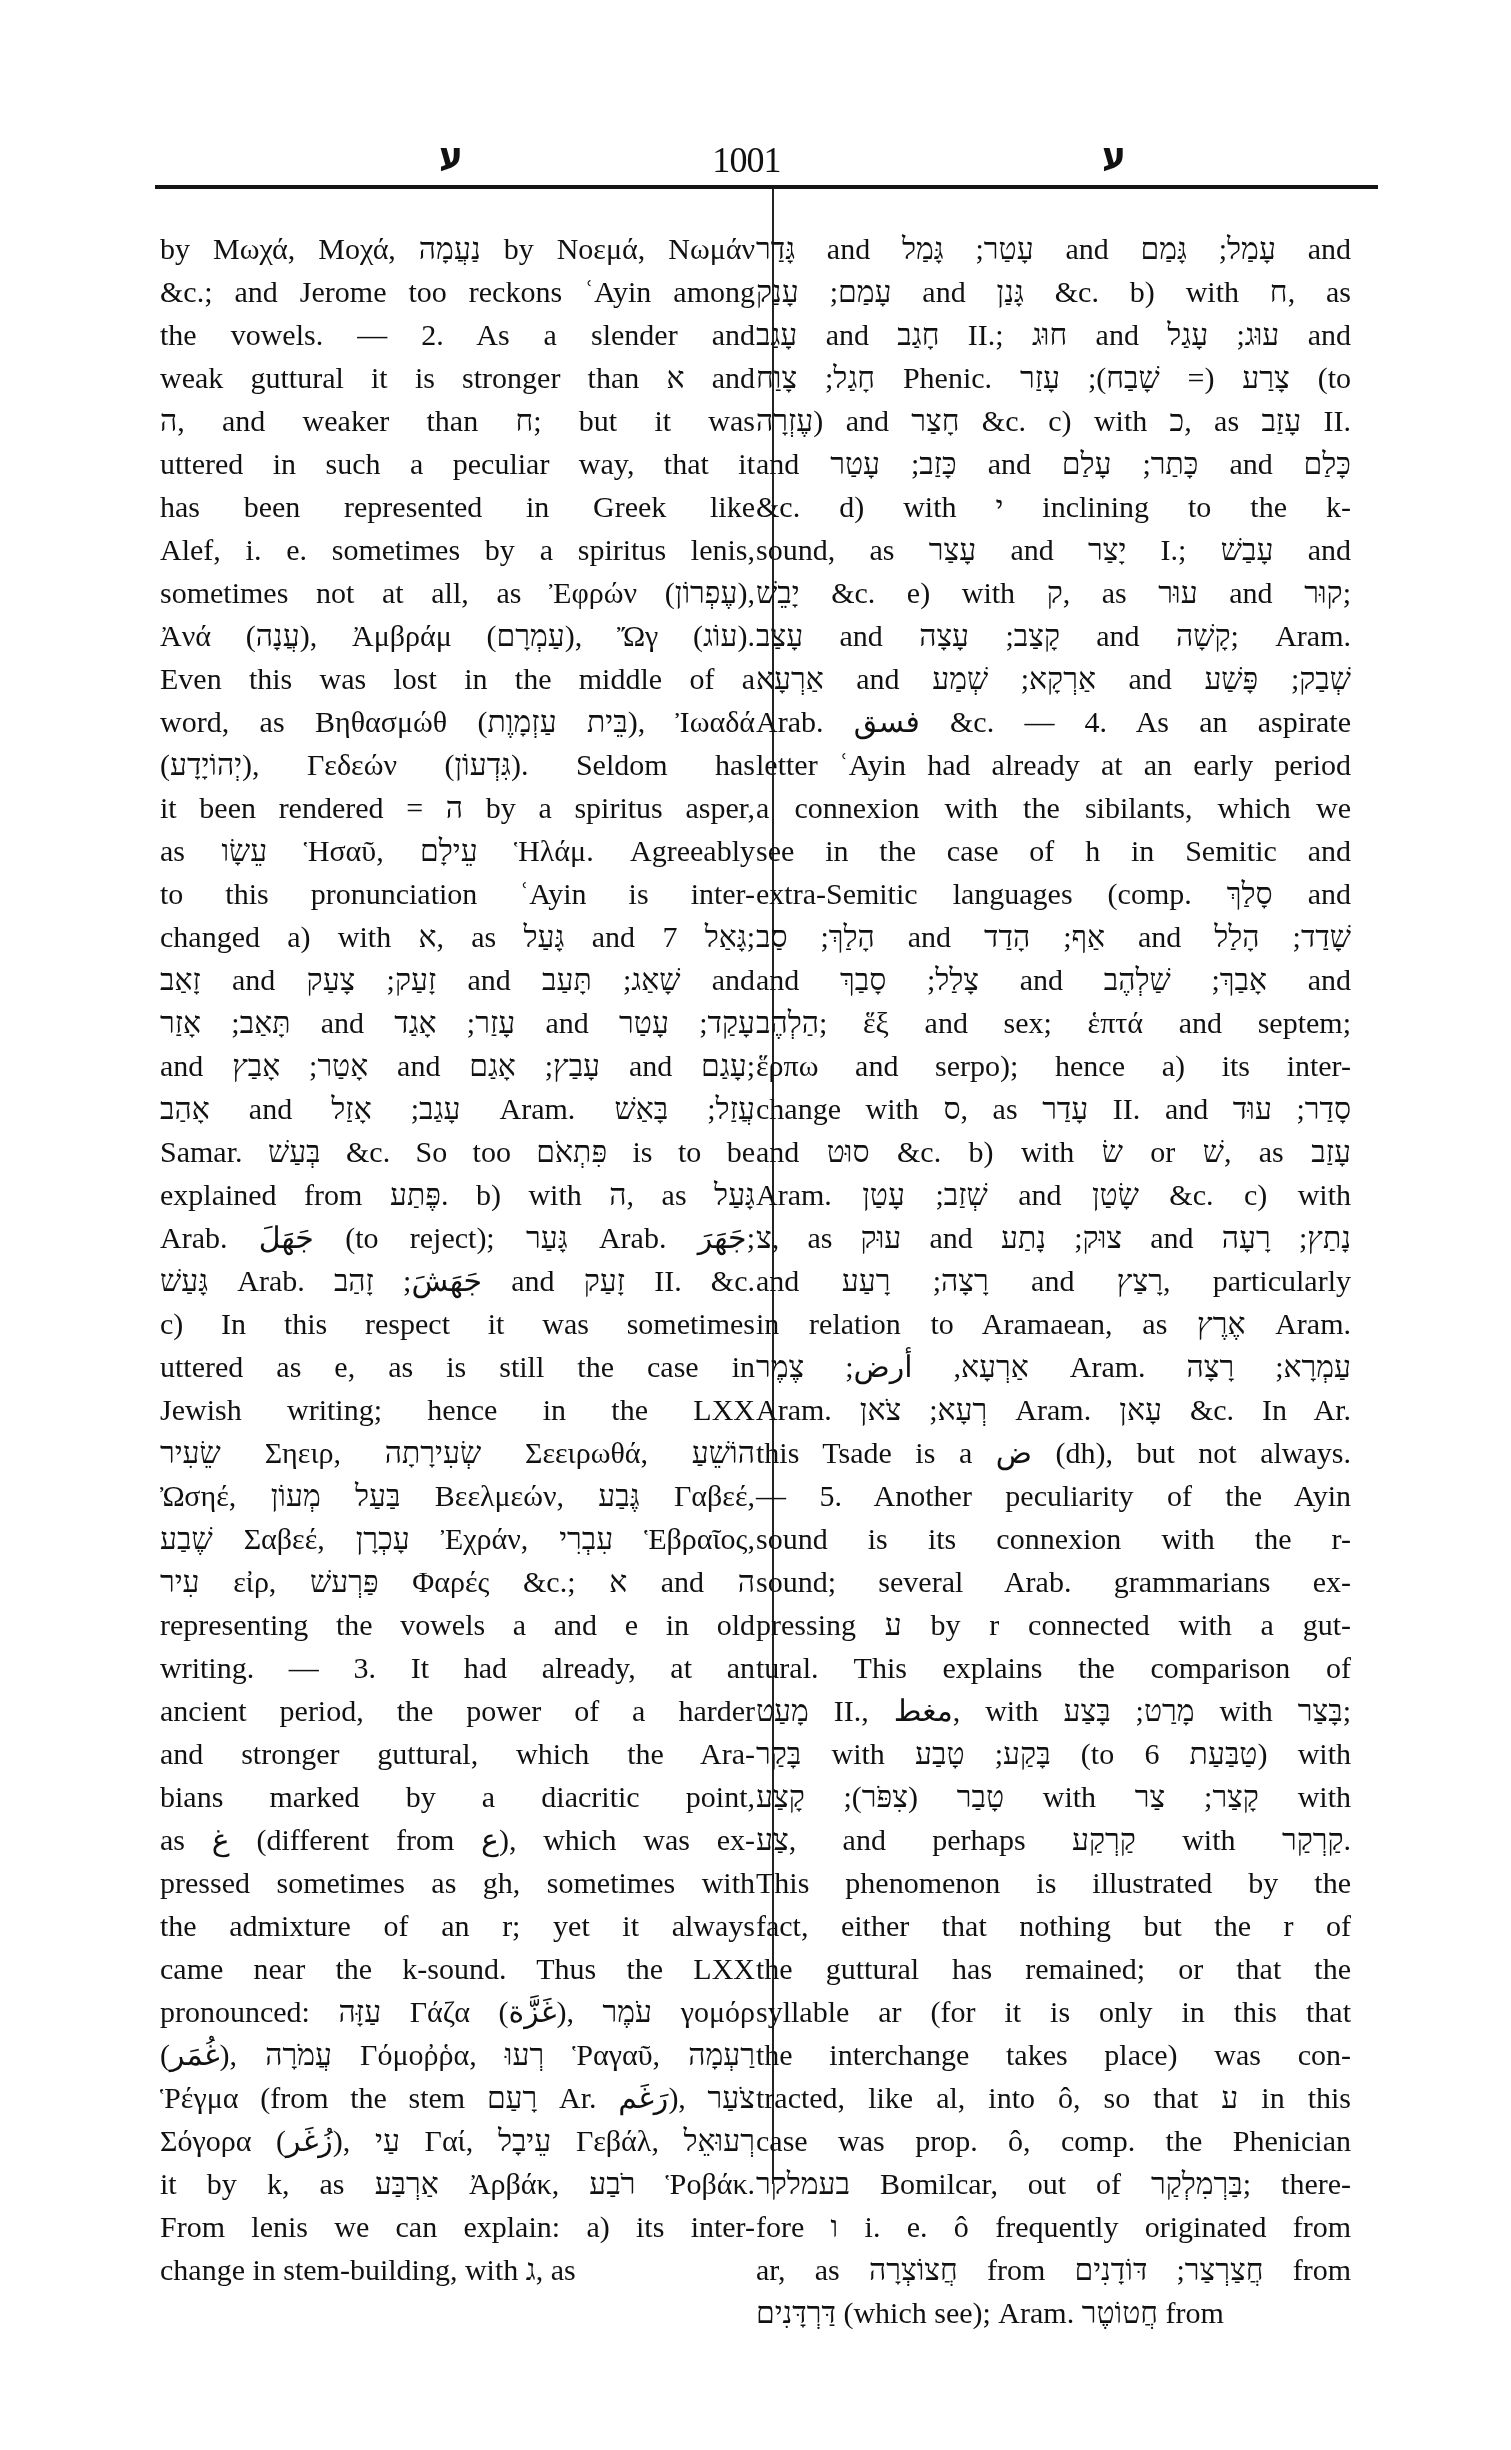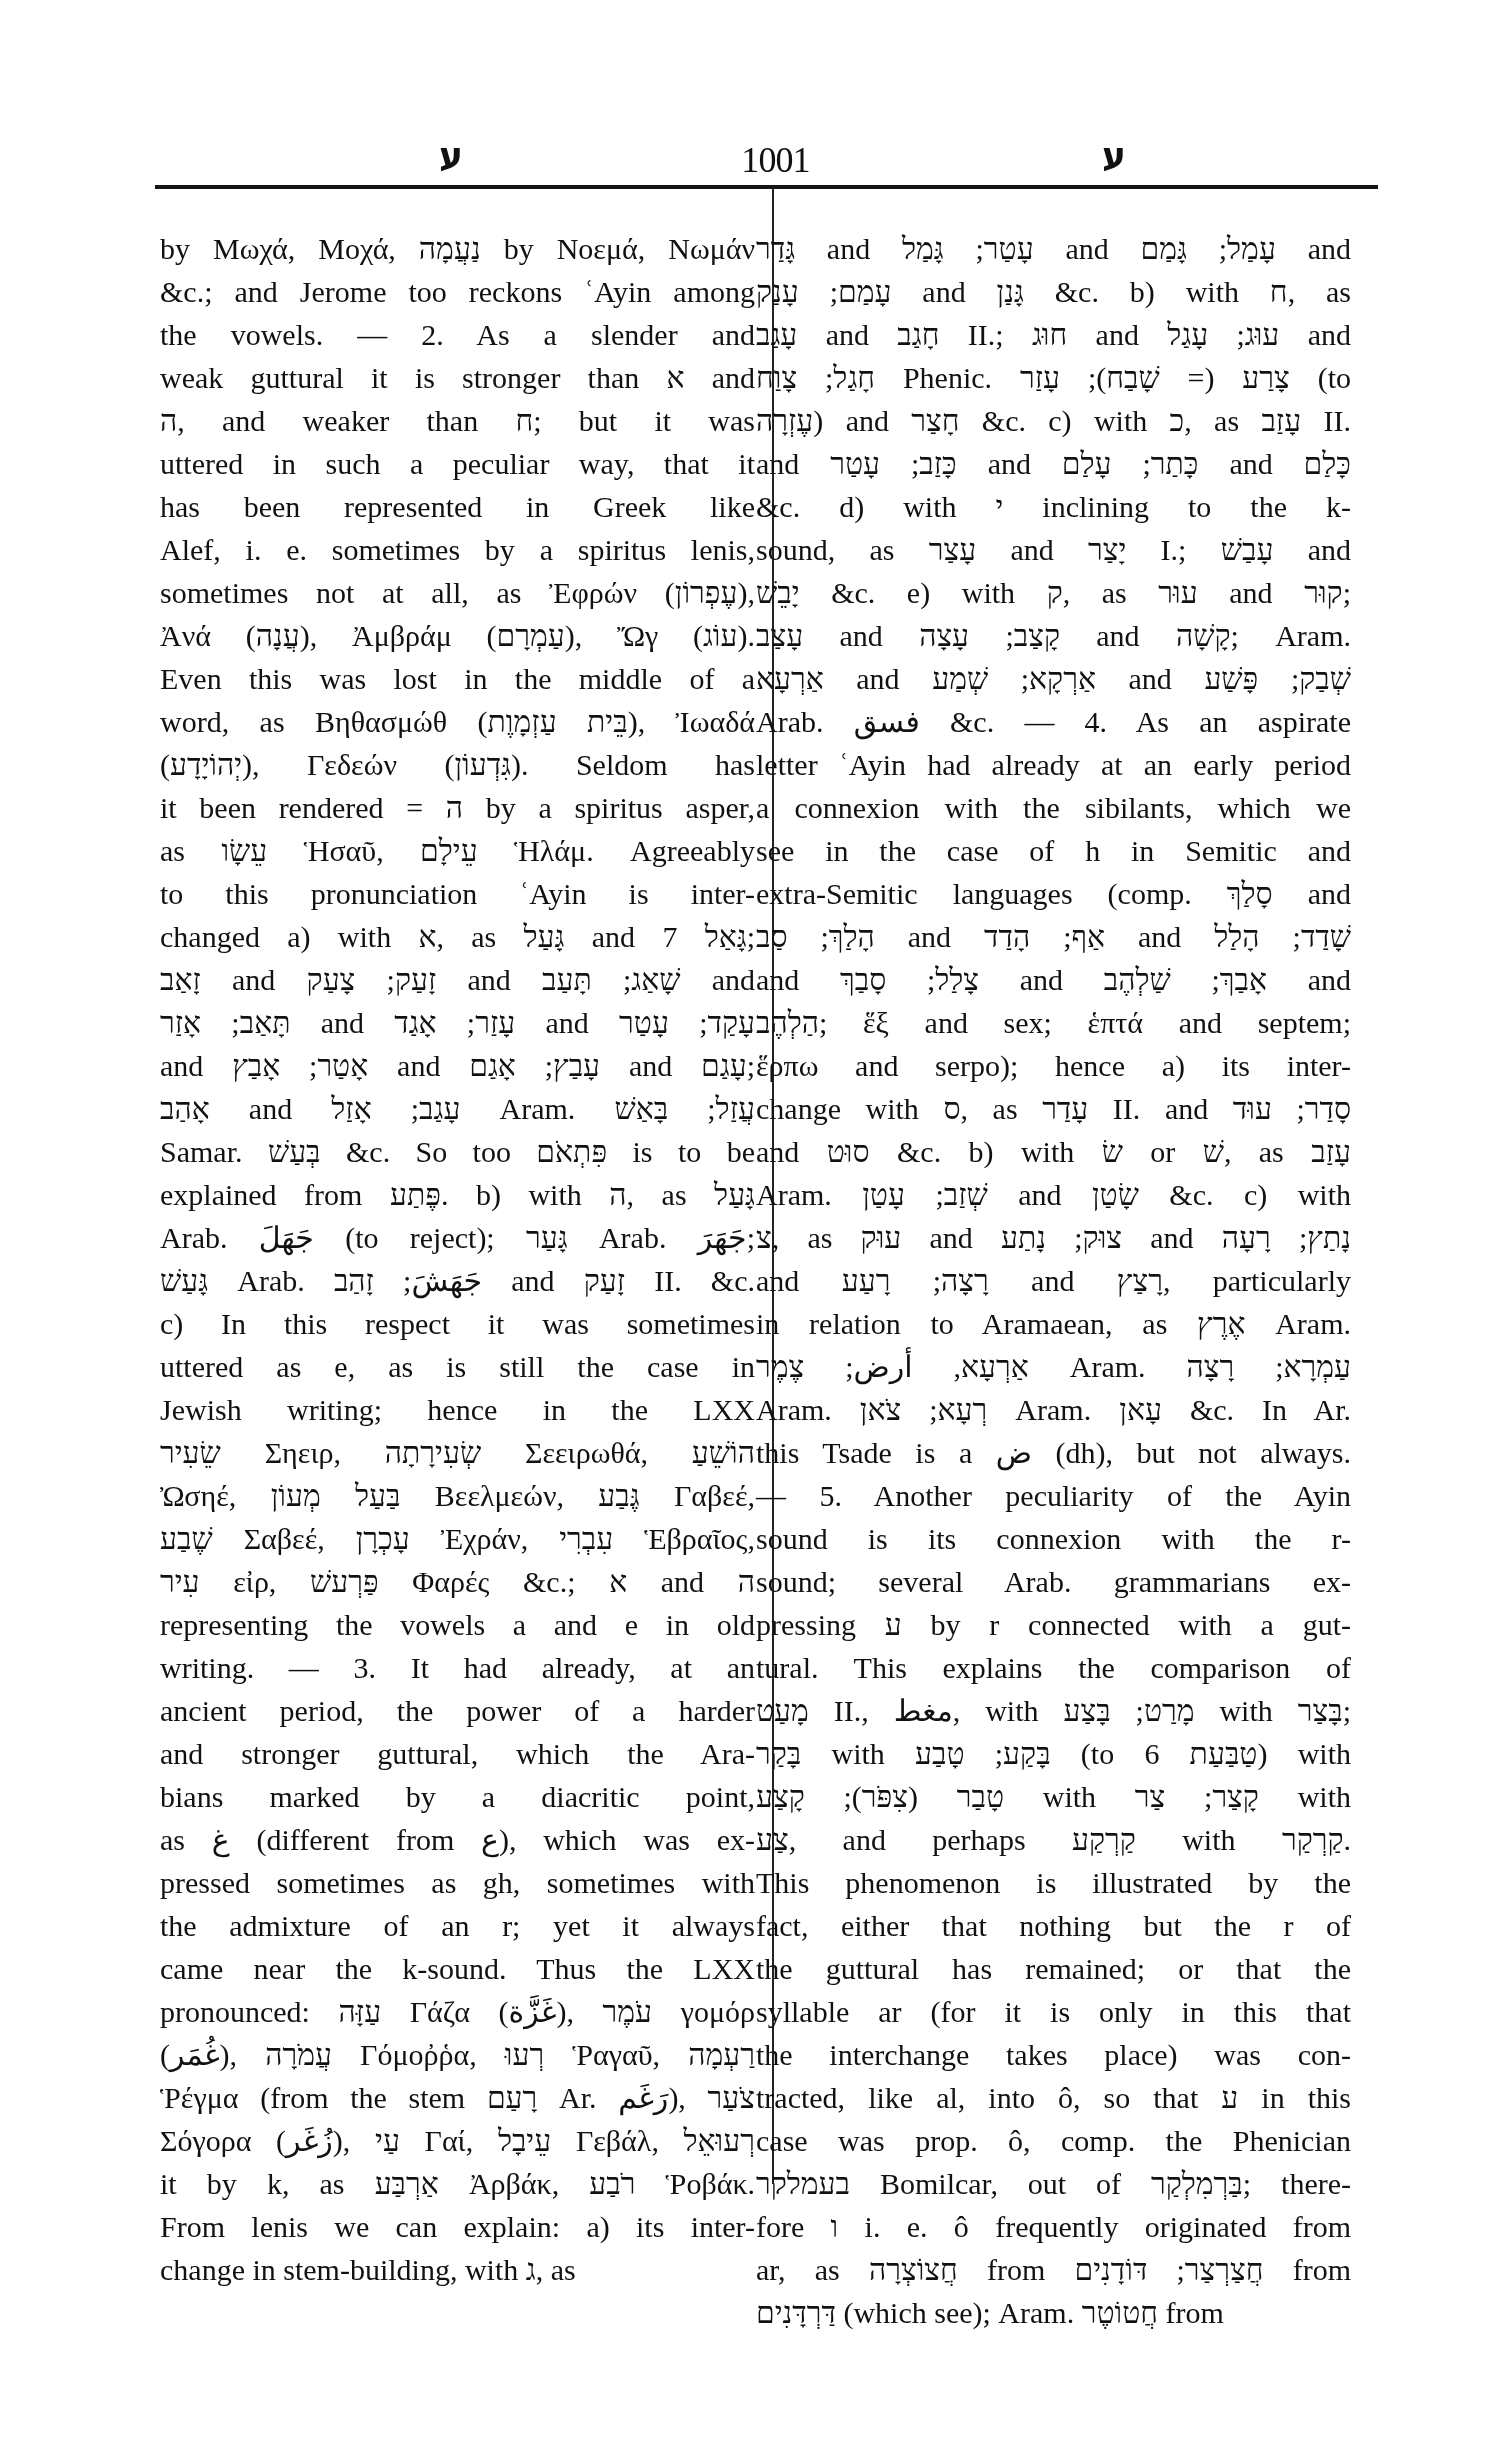--- a/index.html
+++ b/index.html
@@ -11,21 +11,21 @@
   .page { position: absolute; left: 0; top: 0; width: 1512px; height: 2450px; }
 
   .running-head { position: absolute; top: 135px; left: 153px; width: 1232px; height: 54px; }
   .head-letter {
     position: absolute; top: 0; font-size: 36px; font-weight: bold;
     font-family: "DejaVu Sans", sans-serif; direction: rtl;
   }
   .head-letter.left { left: 286px; }
   .head-letter.right { left: 949px; }
   .page-number {
-    position: absolute; top: 3.6px; left: 564px; width: 117px; text-align: center;
+    position: absolute; top: 3.6px; left: 535px; width: 117px; text-align: center;
     font-family: "Liberation Serif", serif; font-size: 36px; letter-spacing: -0.9px;
   }
 
   .head-rule { position: absolute; top: 185px; left: 155px; width: 1223px; height: 3.6px; background: #151515; }
   .col-rule { position: absolute; top: 189px; left: 772px; width: 1.8px; height: 1995px; background: #222222; }
 
   .column { position: absolute; top: 196px; width: 595px; margin-top: 31px; }
   .column.left { left: 160px; }
   .column.right { left: 756px; }
 

